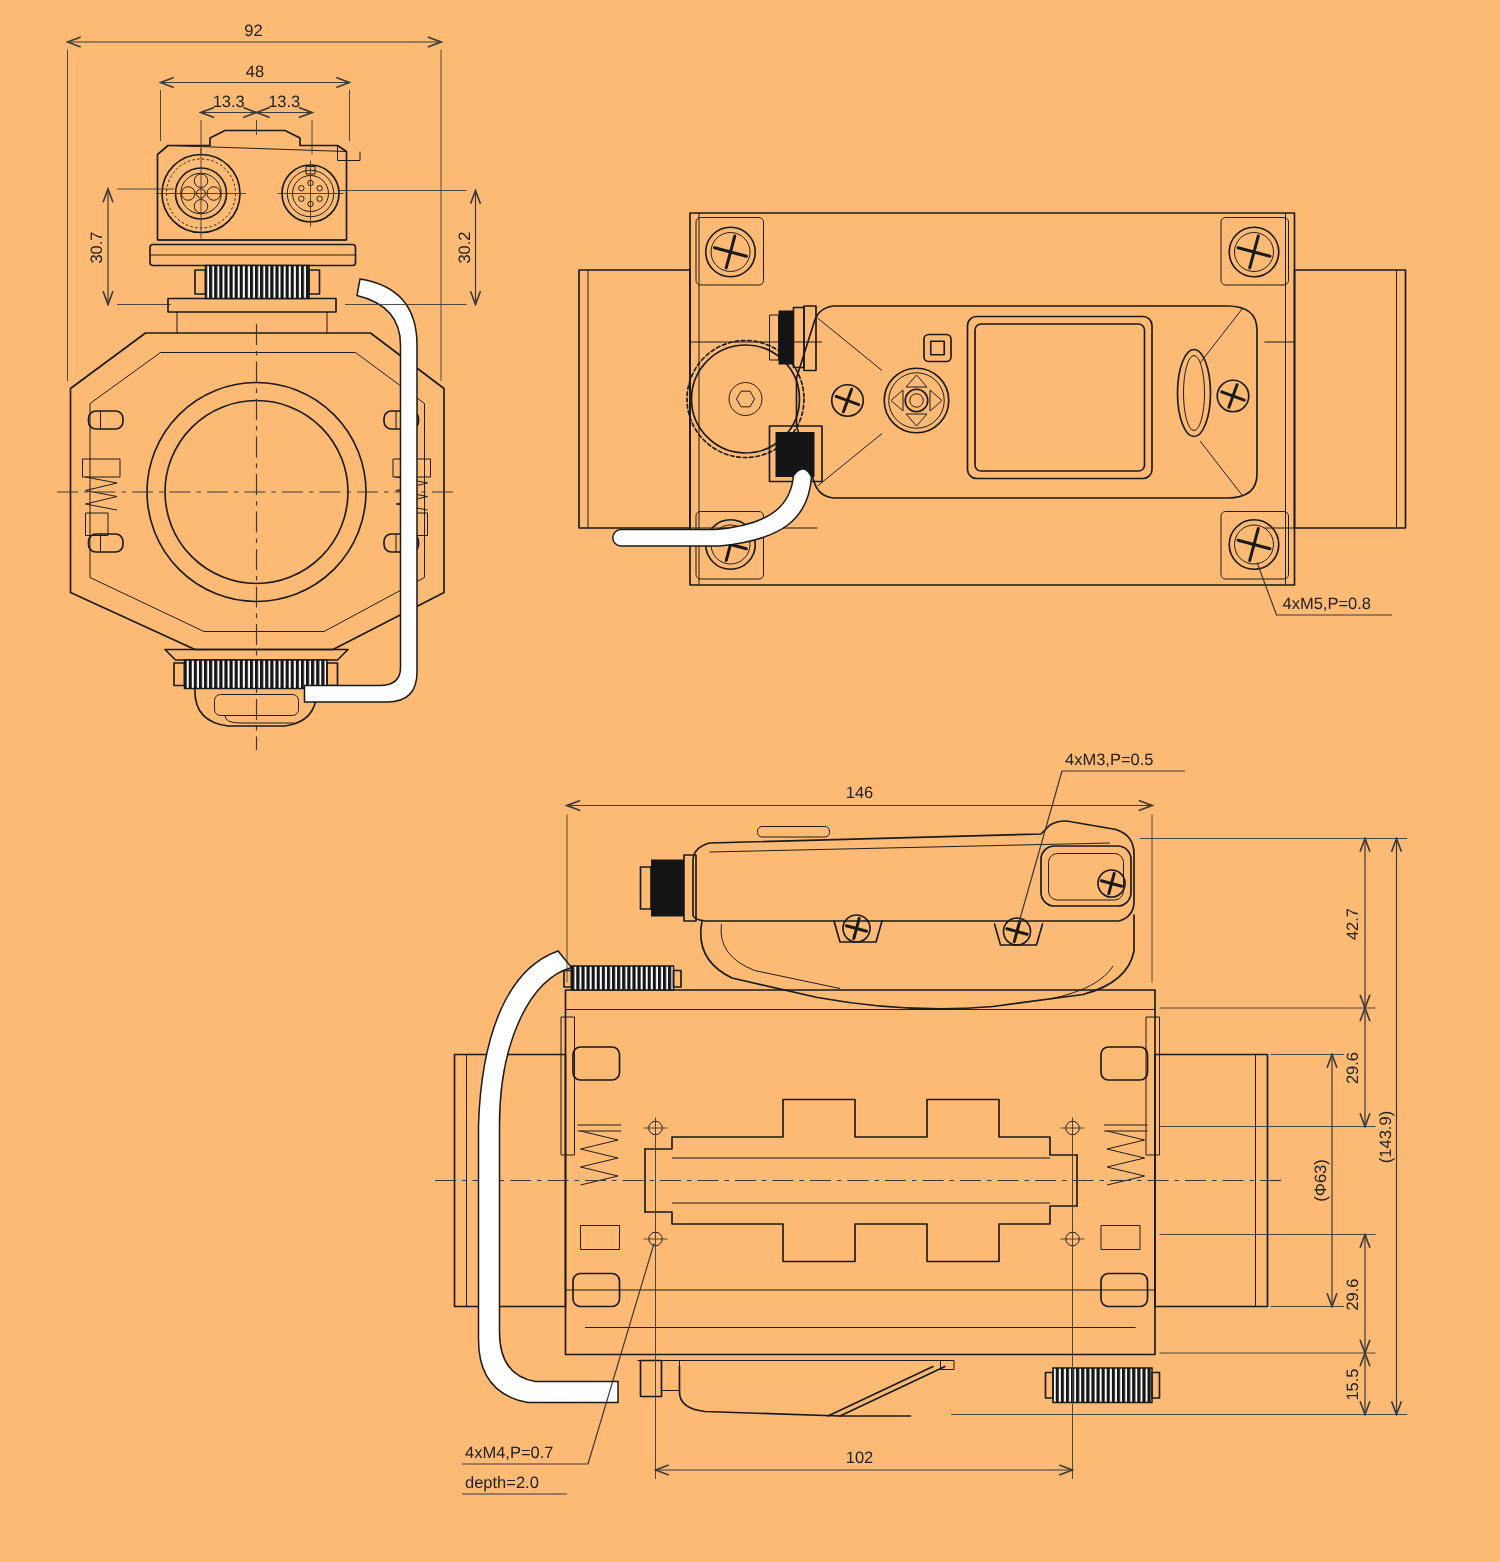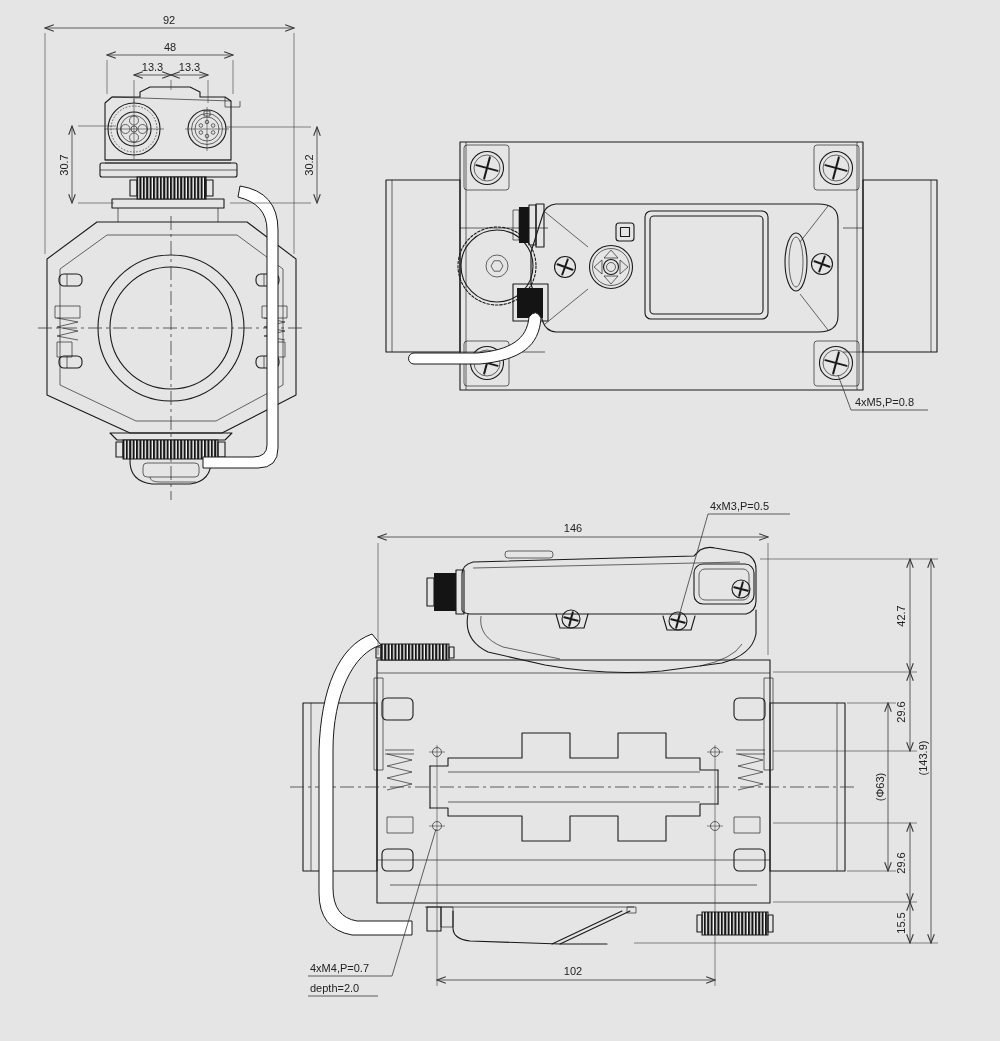--- a/index.html
+++ b/index.html
@@ -1,16 +1,16 @@
 <!DOCTYPE html>
 <html><head>
 <meta charset="utf-8">
 <style>
   html,body{margin:0;padding:0;background:#fff;}
-  #canvas{width:1000px;height:1041px;background:#e5e5e5;position:relative;overflow:hidden;}
+  #canvas{width:1000px;height:1041px;background:#fdba74;position:relative;overflow:hidden;}
   svg{display:block;}
   .ol{fill:none;stroke:#1a1a1a;stroke-width:1.1;stroke-linejoin:round;stroke-linecap:round;}
   .tl{fill:none;stroke:#1a1a1a;stroke-width:0.65;stroke-linejoin:round;}
   .dim{fill:none;stroke:#3a3a3a;stroke-width:0.8;}
   .thin{fill:none;stroke:#3a3a3a;stroke-width:0.6;}
   .cl{fill:none;stroke:#3a3a3a;stroke-width:0.8;stroke-dasharray:14 4 3 4;}
   .txt{font-family:"Liberation Sans","DejaVu Sans",sans-serif;font-size:11px;fill:#222;}
   .fillb{fill:#141414;stroke:none;}
   .tube{fill:#fff;stroke:#1a1a1a;stroke-width:1;}
   .cross{fill:none;stroke:#1a1a1a;stroke-width:2;stroke-linecap:round;}

